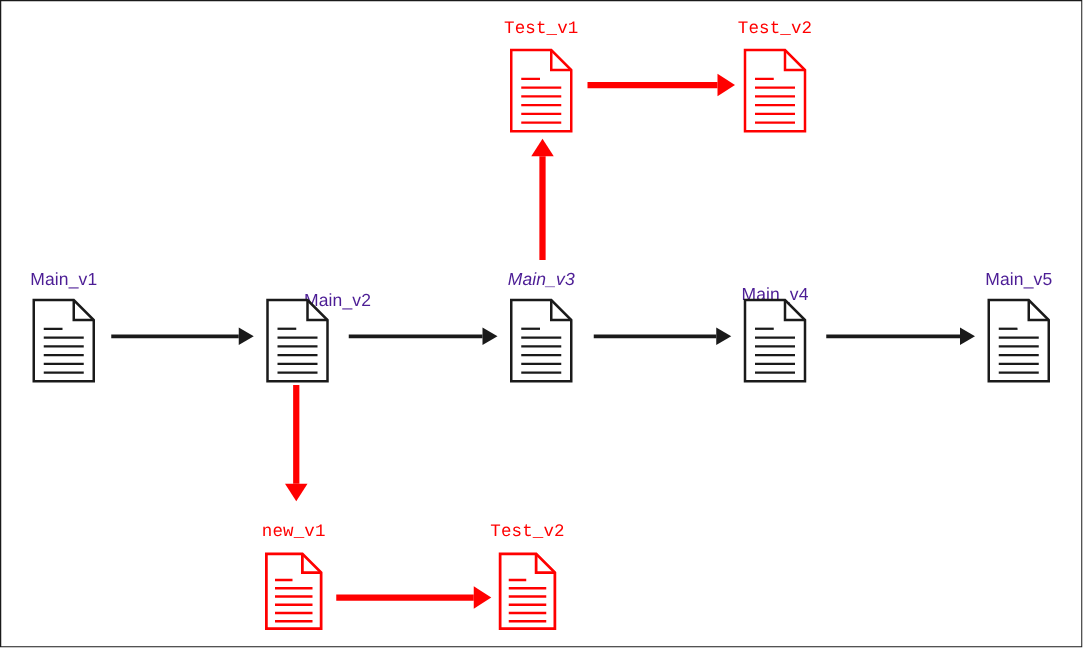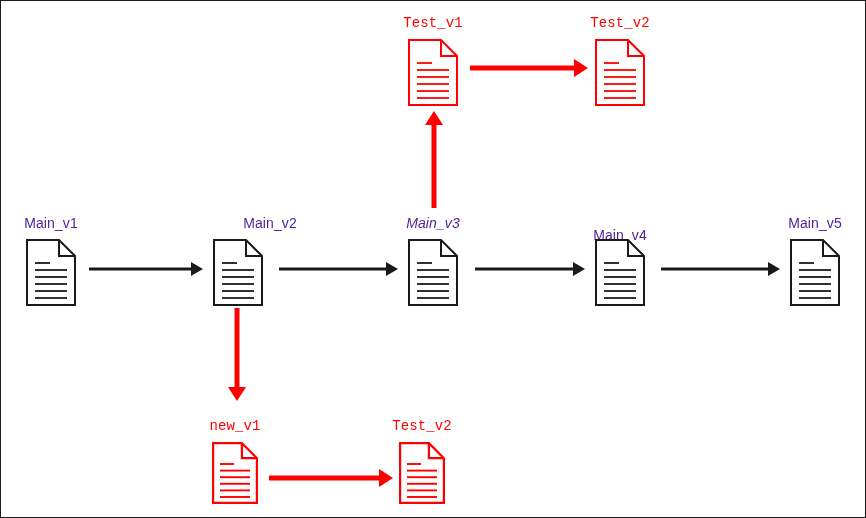--- a/index.html
+++ b/index.html
@@ -113,21 +113,21 @@
             <line x1="9" y1="24" x2="24" y2="24" stroke="#1a1a1a" stroke-width="1.8"></line>
             <line x1="9" y1="31" x2="41" y2="31" stroke="#1a1a1a" stroke-width="1.8"></line>
             <line x1="9" y1="38" x2="41" y2="38" stroke="#1a1a1a" stroke-width="1.8"></line>
             <line x1="9" y1="45" x2="41" y2="45" stroke="#1a1a1a" stroke-width="1.8"></line>
             <line x1="9" y1="52" x2="41" y2="52" stroke="#1a1a1a" stroke-width="1.8"></line>
             <line x1="9" y1="59" x2="41" y2="59" stroke="#1a1a1a" stroke-width="1.8"></line>
           </svg>
         </div>
       </div>
       <div class="node black" style="left: 237px; top: 214px;">
-        <div class="node-label" style="top: 0px; margin-left: 32px;">Main_v2</div>
+        <div class="node-label" style="top: 17px; margin-left: 32px;">Main_v2</div>
         <div class="doc-icon" style="top: 24px;">
           <svg width="50" height="67" viewBox="0 0 50 67">
             <path d="M 1 1 L 33 1 L 49 17 L 49 66 L 1 66 Z" fill="#ffffff" stroke="#1a1a1a" stroke-width="2" stroke-linejoin="miter"></path>
             <path d="M 33 1 L 33 17 L 49 17" fill="none" stroke="#1a1a1a" stroke-width="2"></path>
             <line x1="9" y1="24" x2="24" y2="24" stroke="#1a1a1a" stroke-width="1.8"></line>
             <line x1="9" y1="31" x2="41" y2="31" stroke="#1a1a1a" stroke-width="1.8"></line>
             <line x1="9" y1="38" x2="41" y2="38" stroke="#1a1a1a" stroke-width="1.8"></line>
             <line x1="9" y1="45" x2="41" y2="45" stroke="#1a1a1a" stroke-width="1.8"></line>
             <line x1="9" y1="52" x2="41" y2="52" stroke="#1a1a1a" stroke-width="1.8"></line>
             <line x1="9" y1="59" x2="41" y2="59" stroke="#1a1a1a" stroke-width="1.8"></line>

